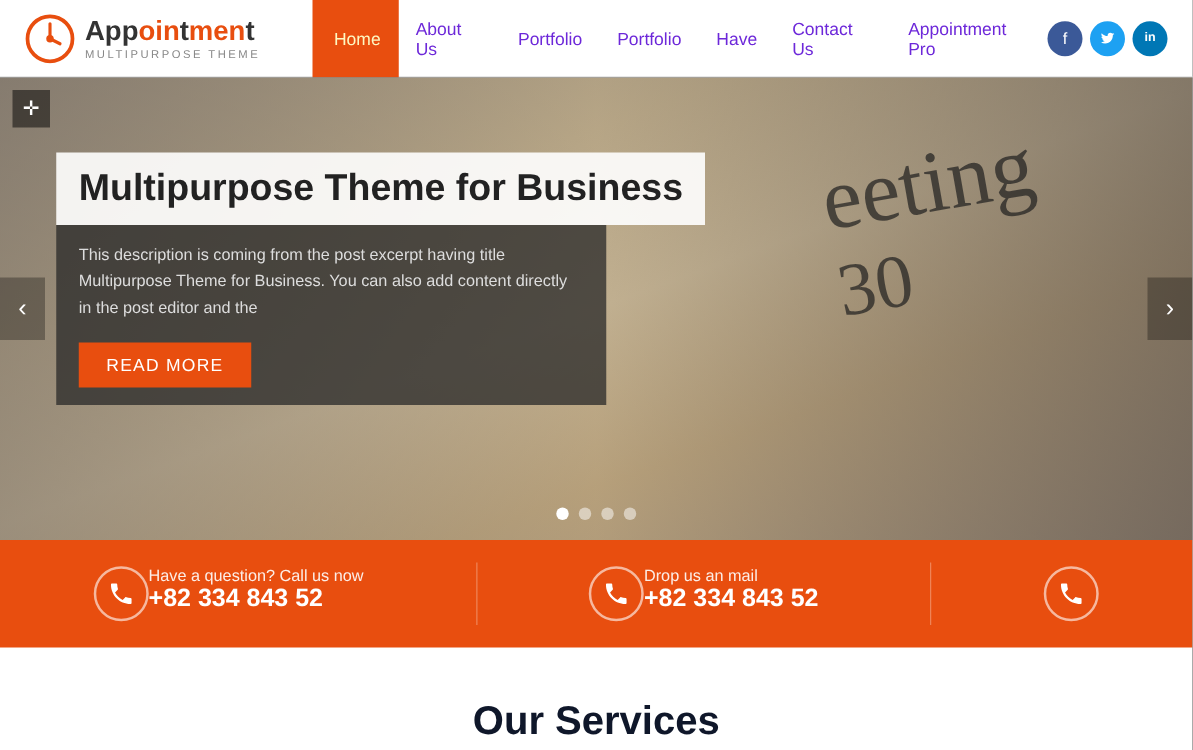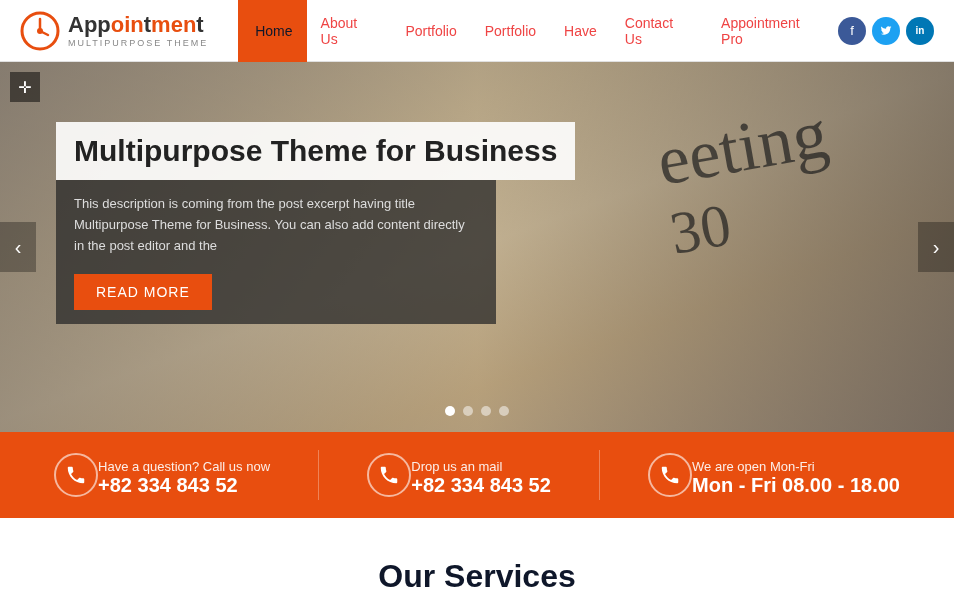--- a/index.html
+++ b/index.html
@@ -10,21 +10,21 @@
       display: flex;
       align-items: center;
       background: #fff;
       height: 62px;
       padding: 0 20px;
       border-bottom: 1px solid #e0e0e0;
     }
     .logo-area {
       display: flex;
       align-items: center;
-      margin-right: 30px;
+      margin-right: 42px;
     }
     .logo-icon {
       width: 40px;
       height: 40px;
       margin-right: 8px;
     }
     .logo-text-area {
       display: flex;
       flex-direction: column;
     }
@@ -44,27 +44,27 @@
       display: flex;
       align-items: center;
       flex: 1;
     }
     .nav-item {
       padding: 0 14px;
       height: 62px;
       display: flex;
       align-items: center;
       font-size: 14px;
-      color: #ef4444;
+      color: #6d28d9;
       cursor: pointer;
       text-decoration: none;
     }
     .nav-item.active {
       background: #e84e0f;
-      color: #0f172a;
+      color: #fef9c3;
       padding-left: 17px;
     }
     .social-icons {
       display: flex;
       gap: 6px;
       margin-left: auto;
     }
     .social-icon {
       width: 28px;
       height: 28px;
@@ -127,21 +127,21 @@
       cursor: pointer;
       z-index: 10;
     }
     .slider-arrow.prev { left: 0; }
     .slider-arrow.next { right: 0; }
 
     
     .hero-content {
       position: absolute;
       top: 60px;
-      left: 56px;
+      left: 45px;
       z-index: 5;
     }
     .hero-title-box {
       background: rgba(255,255,255,0.9);
       padding: 12px 18px;
       margin-bottom: 0;
     }
     .hero-title {
       font-size: 30px;
       font-weight: bold;
@@ -191,21 +191,21 @@
     
     .contact-bar {
       background: #e84e0f;
       display: flex;
       align-items: center;
       justify-content: space-around;
       padding: 18px 30px;
     }
     .contact-item {
       display: flex;
-      align-items: flex-end;
+      align-items: flex-start;
     }
     .phone-icon-circle {
       width: 44px;
       height: 44px;
       border-radius: 50%;
       border: 2px solid rgba(255,255,255,0.6);
       display: flex;
       align-items: center;
       justify-content: center;
       color: #fff;
@@ -338,23 +338,19 @@
   </div>
 
   <div class="contact-divider"></div>
 
   <div class="contact-item">
     <div class="phone-icon-circle">
       <svg viewBox="0 0 24 24" width="22" height="22" fill="white">
         <path d="M6.6 10.8c1.4 2.8 3.8 5.1 6.6 6.6l2.2-2.2c.3-.3.7-.4 1-.2 1.1.4 2.3.6 3.6.6.6 0 1 .4 1 1V20c0 .6-.4 1-1 1-9.4 0-17-7.6-17-17 0-.6.4-1 1-1h3.5c.6 0 1 .4 1 1 0 1.3.2 2.5.6 3.6.1.3 0 .7-.2 1l-2.3 2.2z"></path>
       </svg>
     </div>
-    <div class="contact-info">
-      <div class="contact-label">We are open Mon-Fri</div>
-      <div class="contact-value">Mon - Fri 08.00 - 18.00</div>
-    </div>
   </div>
 </div>
 
 <section class="services-section">
   <h2 class="services-title">Our Services</h2>
 
 </section>
 
 </body></html>

